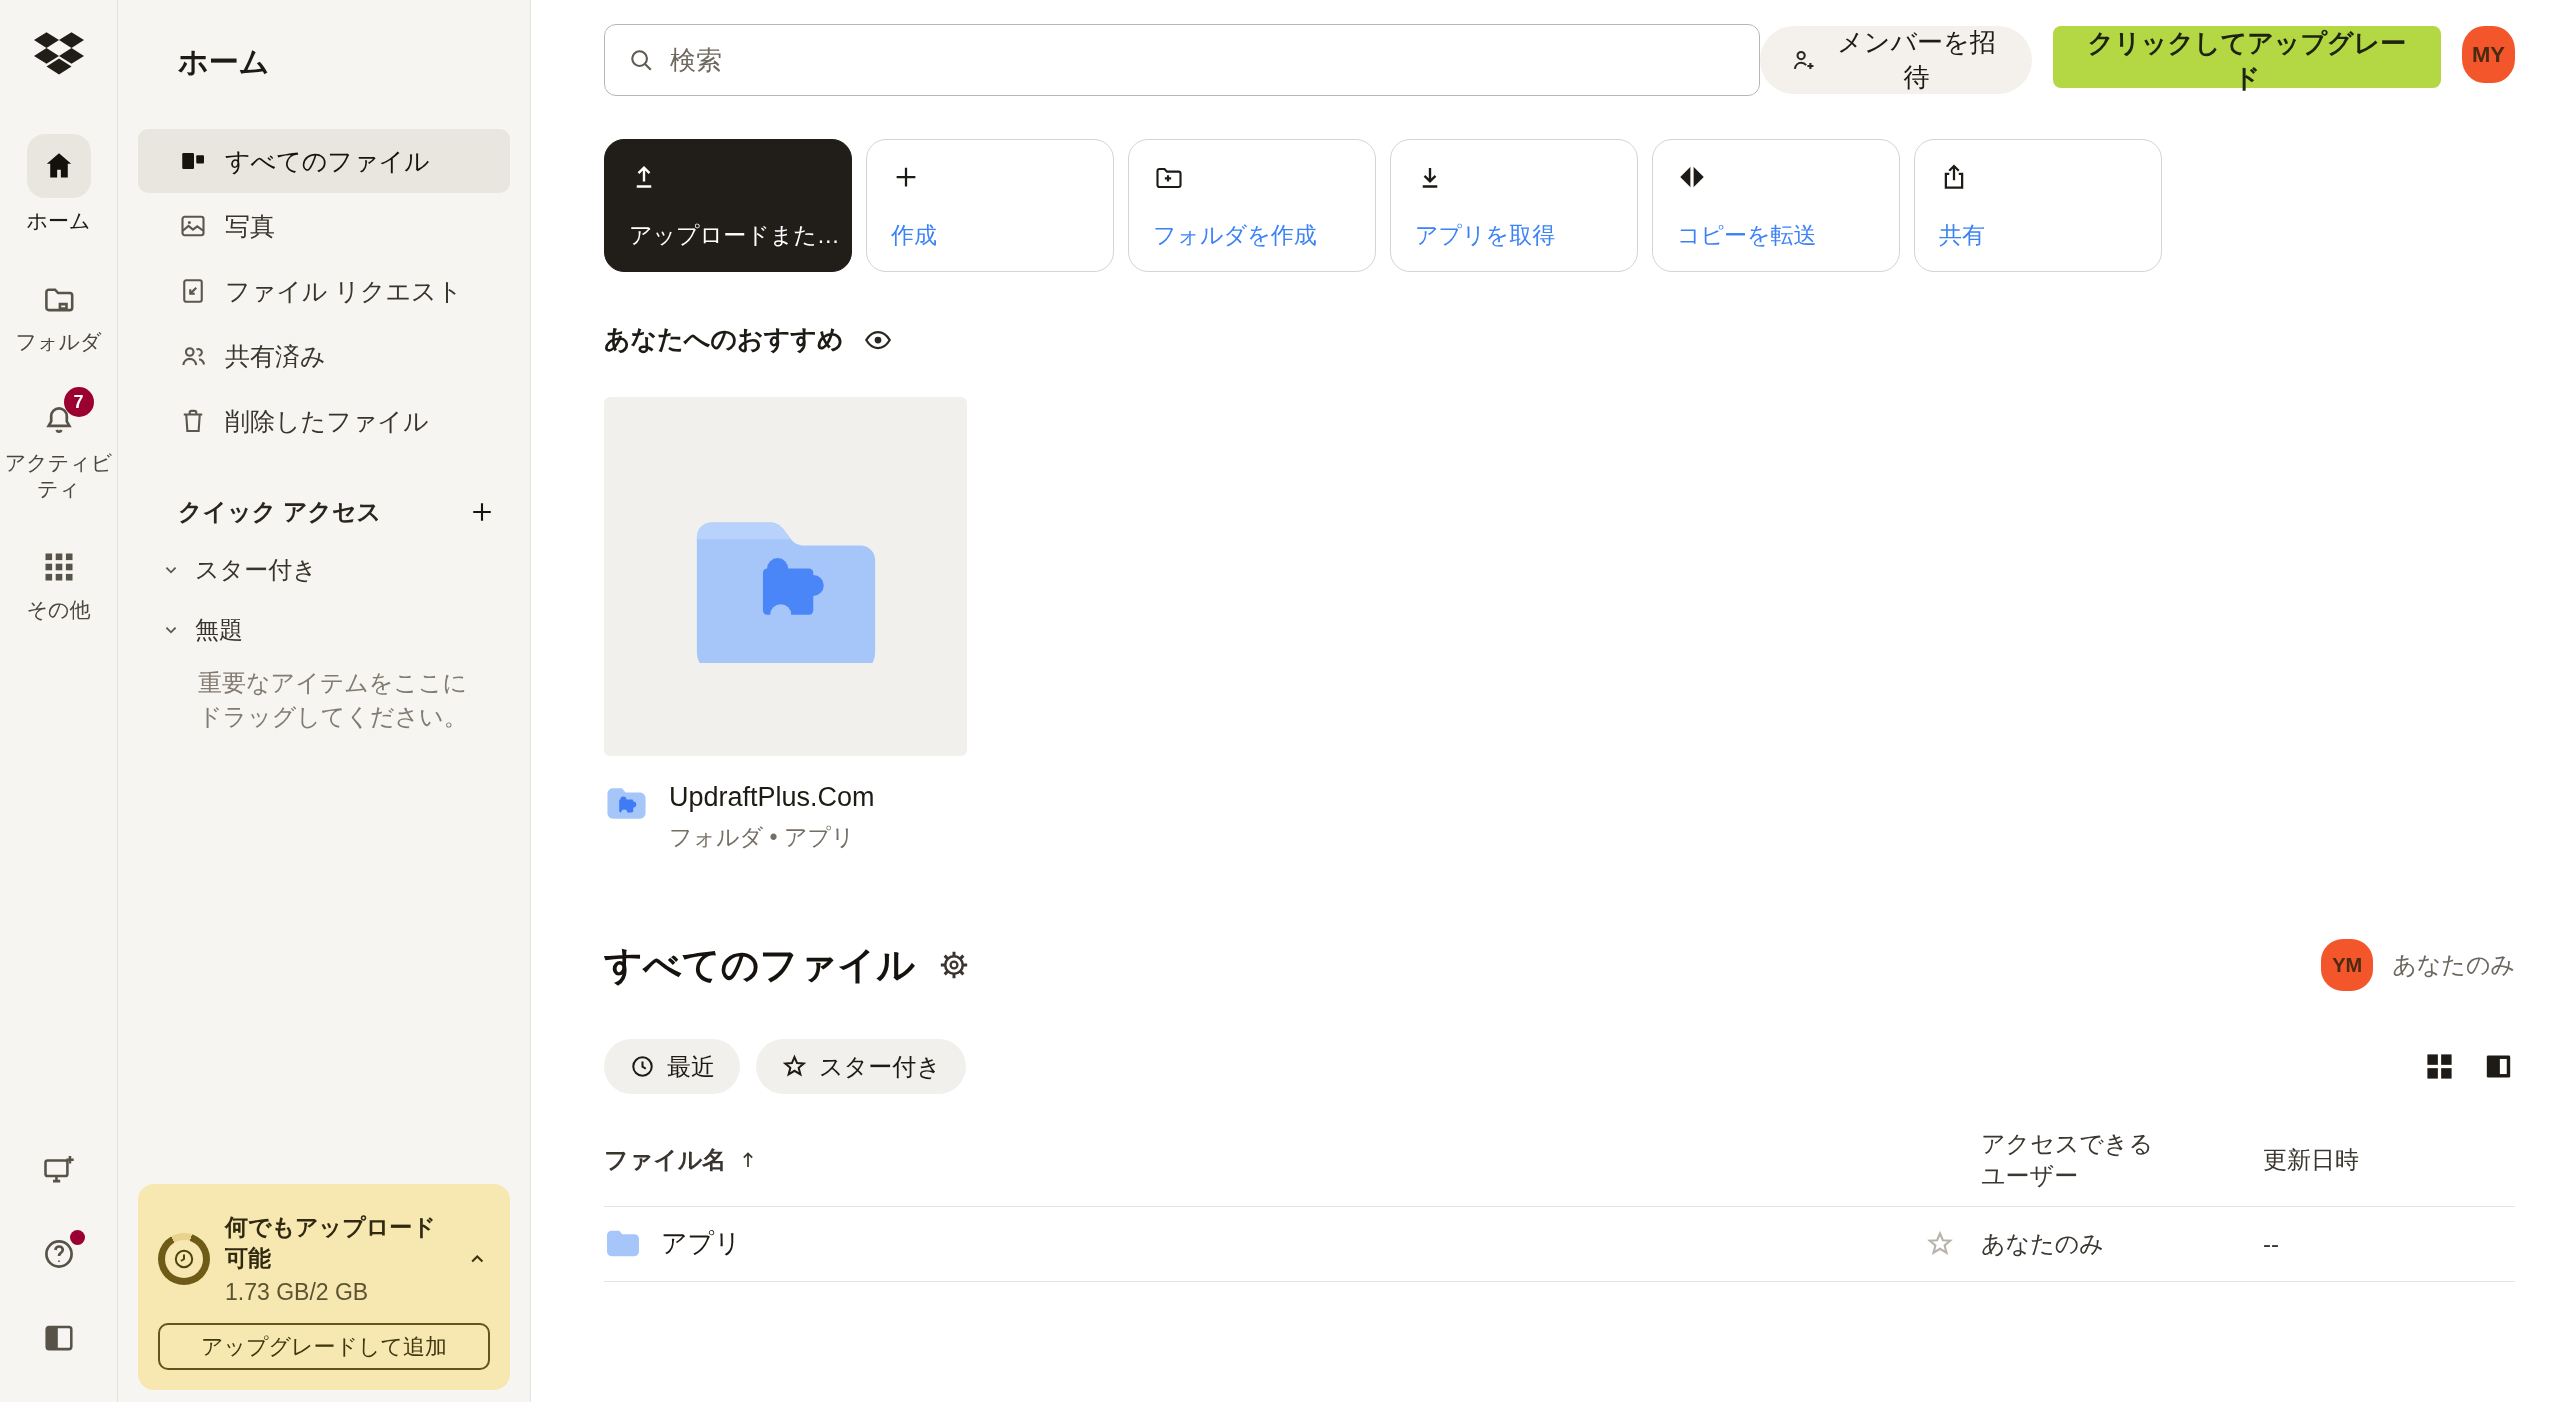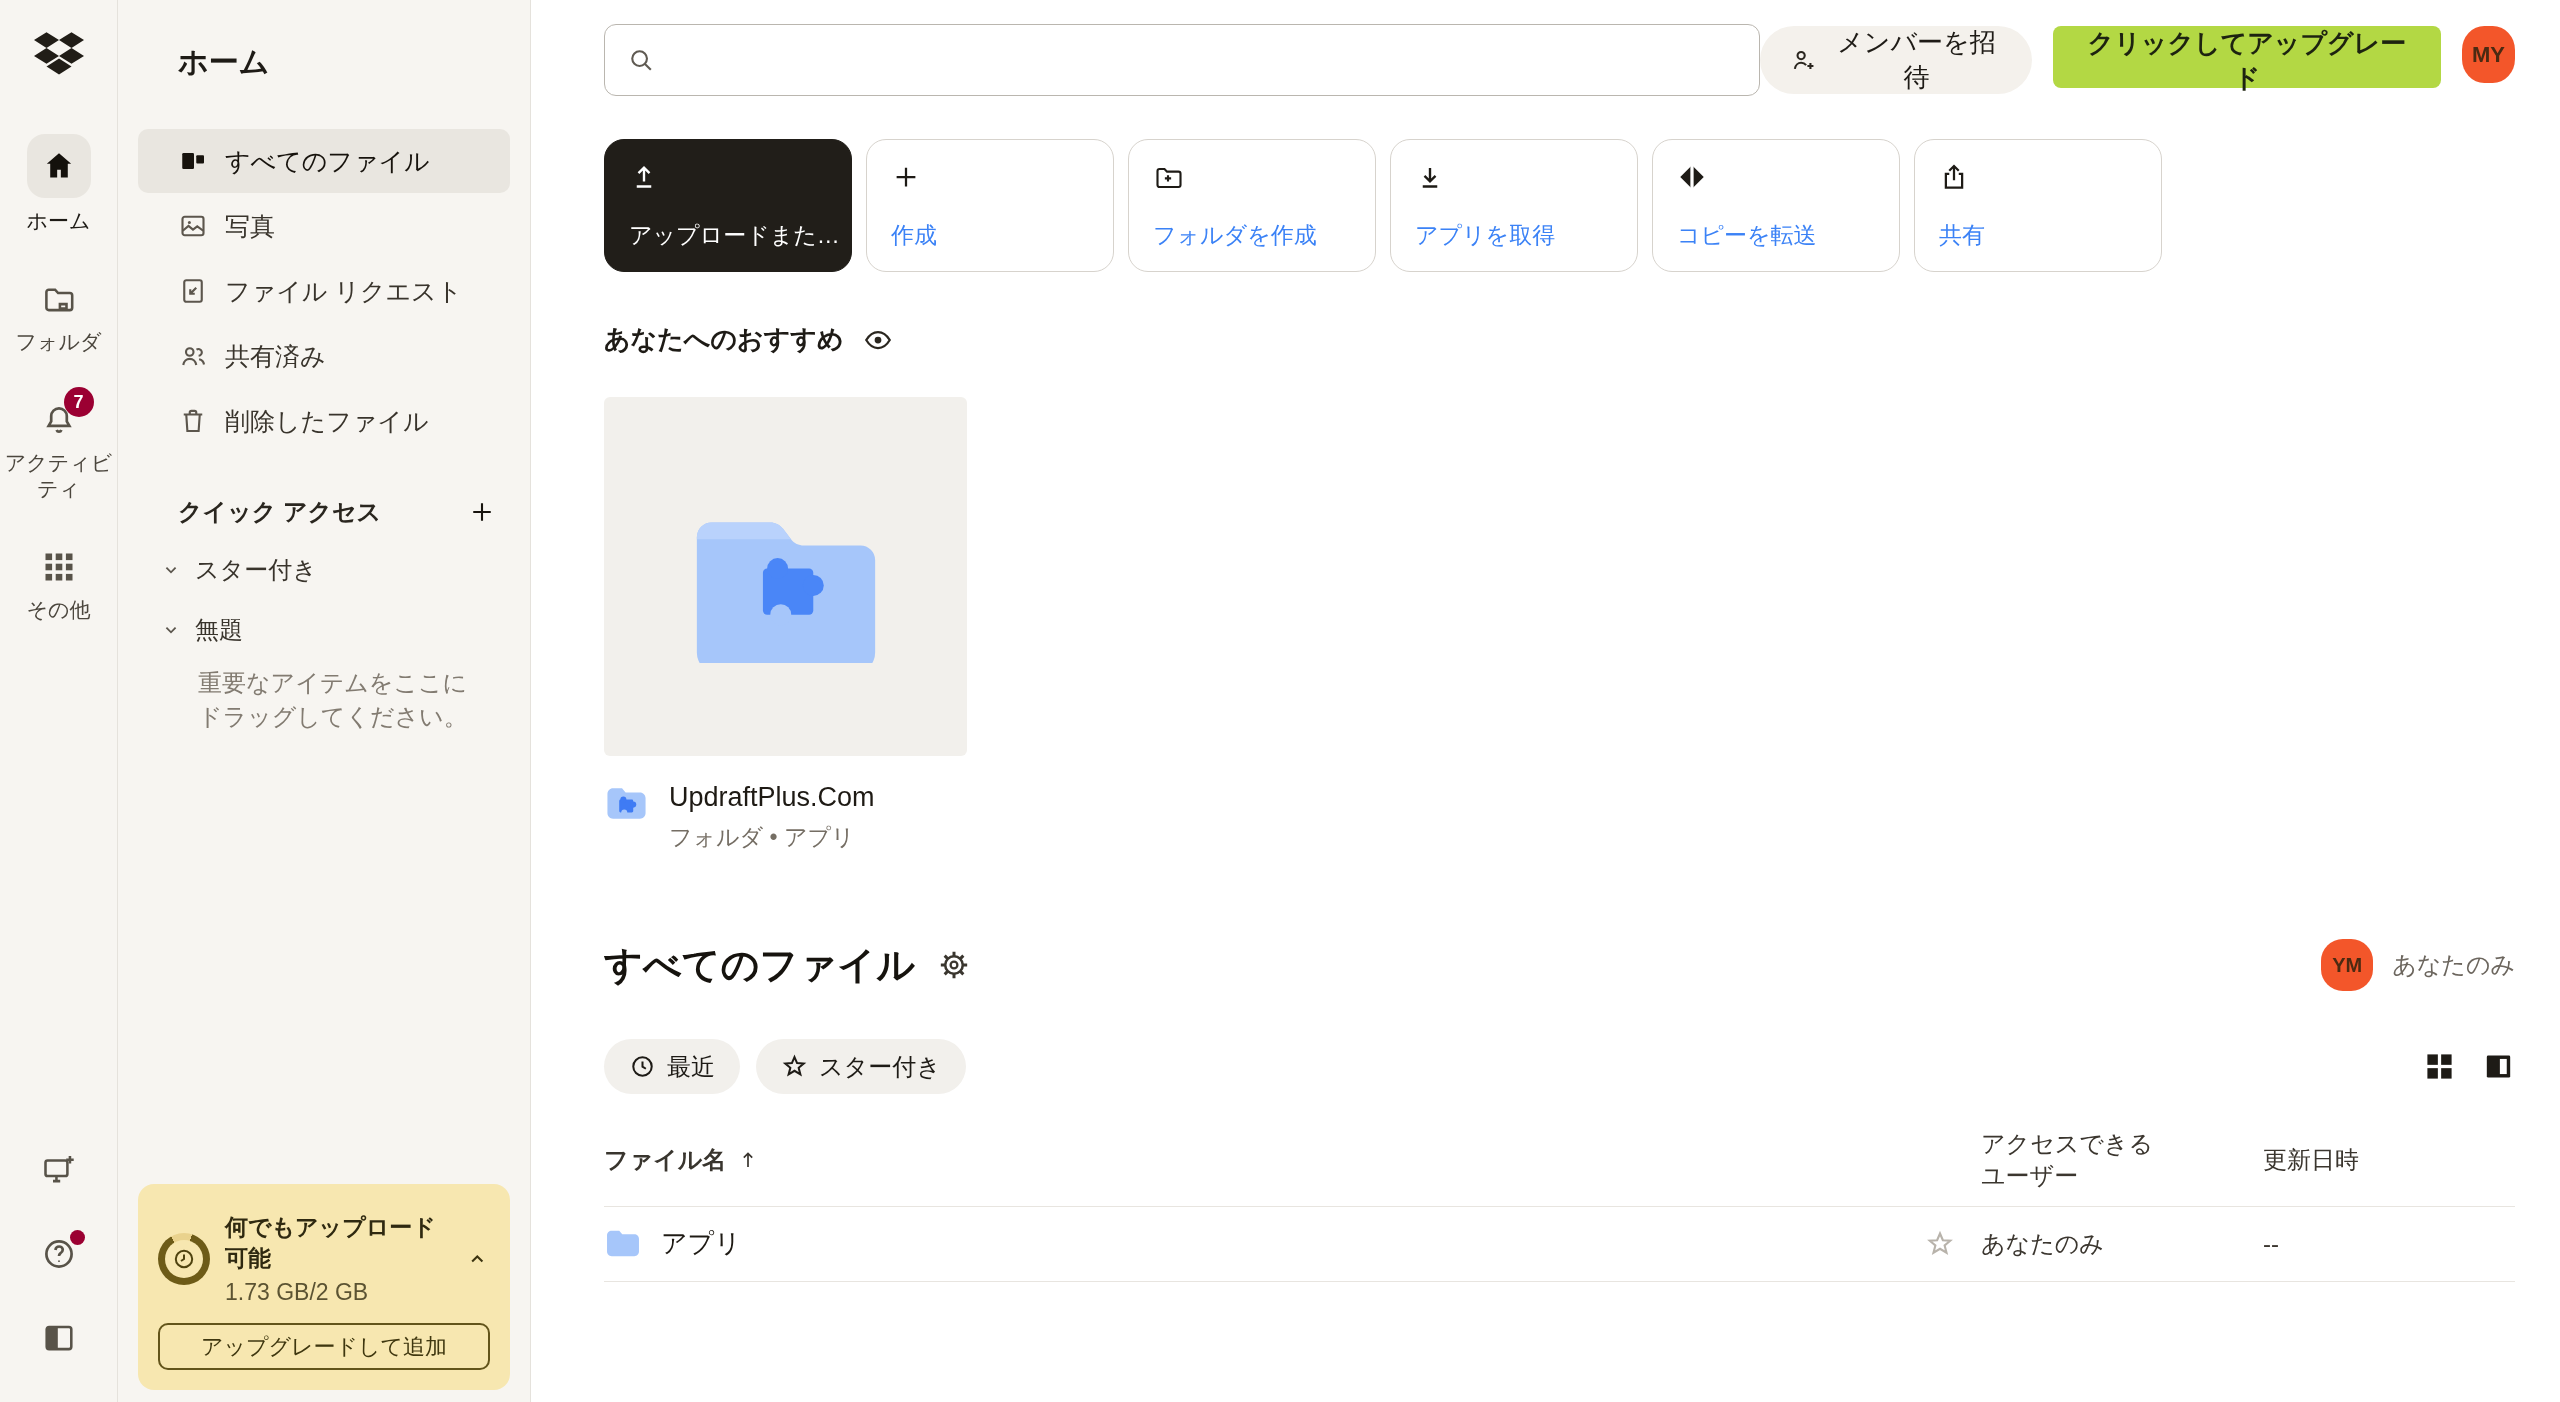--- a/index.html
+++ b/index.html
@@ -318,20 +318,21 @@
   </aside>
 
   <main class="main">
 
     <div class="topbar">
       <div class="search">
         <svg viewBox="0 0 24 24" fill="none" stroke="currentColor" stroke-width="1.8">
           <circle cx="10.8" cy="10.8" r="6.3"></circle>
             <path d="M15.4 15.4 20.4 20.4"></path>
         </svg>
+        <input type="text" placeholder="検索" style="">
       </div>
       <div class="tb-right">
         <button class="invite-btn">
           <svg viewBox="0 0 24 24" fill="none" stroke="currentColor" stroke-width="1.8">
             <circle cx="9.6" cy="8.2" r="3.1"></circle>
             <path d="M4.2 19.6c.4-3.2 2.7-5.2 5.4-5.2 1.8 0 3.3.8 4.3 2.1"></path>
             <path d="M17.6 14.6v5.2M15 17.2h5.2"></path>
           </svg>
           <span>メンバーを招待</span>
         </button>

